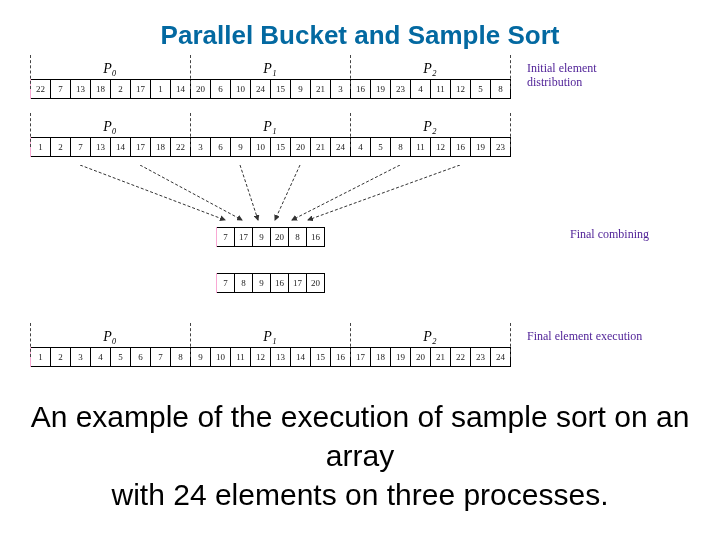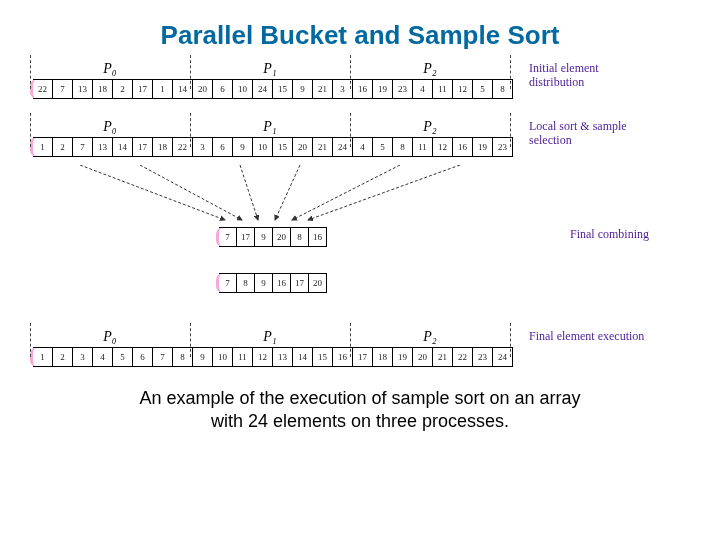--- a/index.html
+++ b/index.html
@@ -38,22 +38,21 @@
     font-family: "Times New Roman", serif;
     font-style: italic;
     font-size: 14px;
     margin-bottom: 2px;
   }
   .proc-label {
     text-align: center;
   }
   .cells {
     display: flex;
-    border-left: 3px solid #f9a8d4;
-    border-radius: 7px;
+    border-left: 1px solid #f9a8d4;
   }
   .cell {
     width: 19px;
     height: 18px;
     border: 1px solid #000;
     border-left: none;
     font-size: 9px;
     font-family: "Times New Roman", serif;
     text-align: center;
     line-height: 18px;
@@ -68,21 +67,21 @@
     margin-left: 16px;
     line-height: 1.2;
   }
   .divider {
     position: absolute;
     border-left: 1px dashed #444;
     height: 34px;
     top: -6px;
   }
   .caption {
-    font-size: 18px;
+    font-size: 30px;
     text-align: center;
     color: #000;
     line-height: 1.3;
   }
   svg.arrows {
     position: absolute;
     top: 0; left: 0;
     pointer-events: none;
   }
   .centered { justify-content: center; }
@@ -166,21 +165,20 @@
           <div class="cell">12</div>
           <div class="cell">16</div>
           <div class="cell">19</div>
           <div class="cell">23</div>
         </div>
       <div class="divider" style="left:0px"></div>
       <div class="divider" style="left:160px"></div>
       <div class="divider" style="left:320px"></div>
       <div class="divider" style="left:480px"></div>
     </div>
-    <div class="stage-label">Local sort &amp; sample selection</div>
   </div>
 
   <svg class="arrows" width="660" height="60" style="position:relative;display:block;margin-bottom:2px">
     <defs>
       <marker id="ah" markerWidth="6" markerHeight="6" refX="5" refY="3" orient="auto">
         <path d="M0,0 L6,3 L0,6 Z" fill="#333"></path>
       </marker>
     </defs>
     <line x1="50" y1="0" x2="195" y2="55" stroke="#333" stroke-dasharray="3,2" marker-end="url(#ah)"></line>
     <line x1="110" y1="0" x2="212" y2="55" stroke="#333" stroke-dasharray="3,2" marker-end="url(#ah)"></line>

